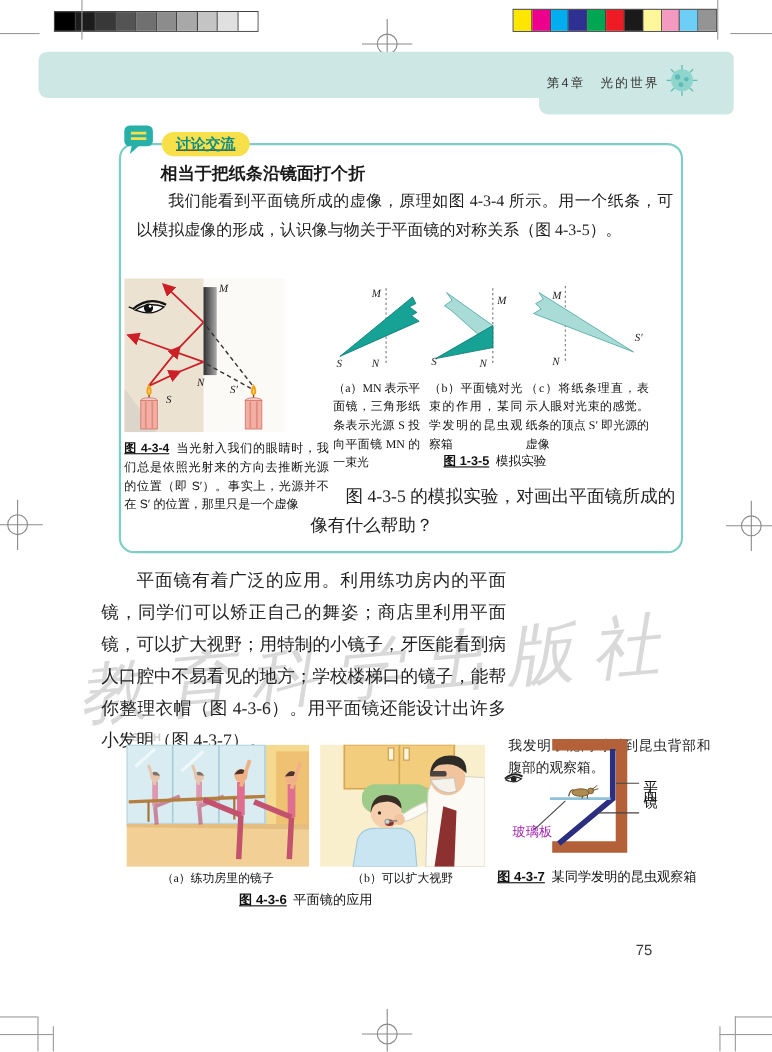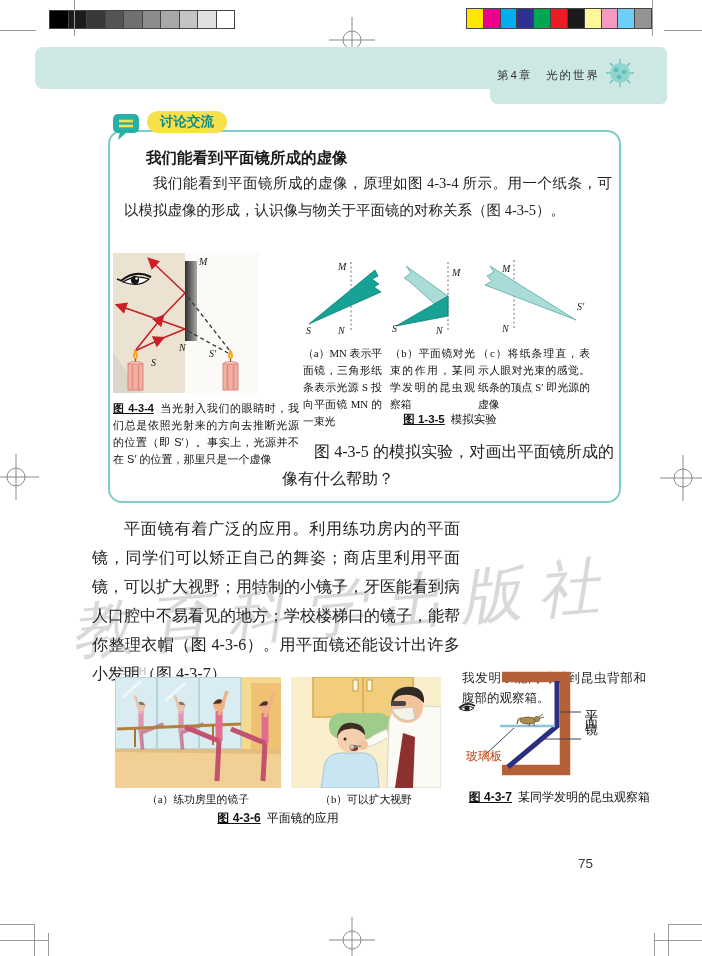--- a/index.html
+++ b/index.html
@@ -16,41 +16,41 @@
   
   .band{background:#cde8e4;}
   .chapter{font-size:11.5px;letter-spacing:2px;color:#333;}
   
   .wmark{font-family:"Liberation Serif","DejaVu Serif",serif;font-style:italic;
          color:#d9d9d9;font-size:62px;letter-spacing:16px;white-space:nowrap;
          transform:rotate(-5deg);}
   .wabbr{color:#cdcdcd;font-weight:bold;font-size:10px;letter-spacing:3px;}
   
   .discbox{border:2.5px solid #7fcec6;border-radius:14px;background:#fff;box-sizing:border-box;}
-  .tag{display:flex;align-items:flex-start;gap:4px;}
+  .tag{display:flex;align-items:flex-end;gap:4px;text-decoration:underline;}
   .tagpill{background:#f8e04b;border-radius:12px;padding:2px 13px;
            font-weight:bold;font-size:13.5px;color:#0d8c85;}
   .disctitle{font-weight:bold;font-size:15.5px;color:#1a1a1a;}
   .kai{font-family:"Liberation Serif","DejaVu Serif",serif;}
   .intro{font-size:14.5px;line-height:26.5px;text-indent:2em;text-align:justify;}
   .question{font-size:16px;line-height:27px;text-indent:2em;text-align:justify;}
   .bodypara{font-size:16px;line-height:29px;text-indent:2em;text-align:justify;}
   .note{font-size:12.5px;line-height:20px;text-align:justify;margin-top:44px;}
   
   .cap{font-size:11px;line-height:17px;text-align:justify;color:#111;}
   .subcap{font-family:"Liberation Serif","DejaVu Serif",serif;font-size:10.8px;
           line-height:17px;text-align:justify;color:#111;}
   .figcap{font-size:11.5px;color:#111;}
   .figcap b,.cap b{margin-right:6px;text-decoration:underline;}
   .center{text-align:center;}
   .ptl{font-family:"Liberation Serif","DejaVu Serif",serif;font-style:italic;
        font-size:10px;fill:#1a1a1a;}
   .vlabel{writing-mode:vertical-rl;letter-spacing:6px;font-size:13px;
           font-family:"Liberation Serif","DejaVu Serif",serif;color:#111;}
-  .glabel{font-size:12px;font-family:"Liberation Serif","DejaVu Serif",serif;color:#c2410c;}
+  .glabel{font-size:12px;font-family:"Liberation Serif","DejaVu Serif",serif;color:#a21caf;}
   .pagenum{font-size:13.5px;color:#3a3a3a;}
 </style>
 </head>
 <body>
 
 <div class="abs calbar" style="left:49px;top:10px;width:186px;height:19px;">
     <div style="background: rgb(0, 0, 0);"></div>
     <div style="background: rgb(28, 28, 28);"></div>
     <div style="background: rgb(56, 56, 56);"></div>
     <div style="background: rgb(84, 84, 84);"></div>
@@ -137,21 +137,21 @@
 <div class="abs tag" style="left:111px;top:111px;">
   <svg width="32" height="31">
     <rect x="2" y="3" width="26" height="19" rx="5" fill="#27b0a8"></rect>
     <line x1="8" y1="10" x2="22" y2="10" stroke="#f8e04b" stroke-width="2.6"></line>
     <line x1="8" y1="15" x2="22" y2="15" stroke="#f8e04b" stroke-width="2.6"></line>
     <path d="M9,21 L7,29 L16,21 Z" fill="#27b0a8"></path>
   </svg>
   <div class="tagpill">讨论交流</div>
 </div>
 
-<div class="abs disctitle" style="left:146px;top:148px;">我们能看到平面镜所成的虚像</div>
+<div class="abs disctitle" style="left:146px;top:148px;">相当于把纸条沿镜面打个折</div>
 
 <div class="abs kai intro" style="left:124px;top:170px;width:488px;">我们能看到平面镜所成的虚像，原理如图 4-3-4 所示。用一个纸条，可以模拟虚像的形成，认识像与物关于平面镜的对称关系（图 4-3-5）。</div>
 
 <svg class="abs" style="left:113px;top:253px;" width="146" height="140" viewBox="0 0 146 140">
   <defs>
     <linearGradient id="mg" x1="0" y1="0" x2="1" y2="0">
       <stop offset="0" stop-color="#2e2e2e"></stop>
         <stop offset="1" stop-color="#ababab"></stop>
     </linearGradient>
     <marker id="arr" viewBox="0 0 10 10" refX="8" refY="5" markerWidth="7.5" markerHeight="7.5" orient="auto">
@@ -347,17 +347,17 @@
     <path d="M1,9 Q8,4 15,8 Q9,13 1,9 Z" fill="#fff" stroke="#222" stroke-width="1"></path>
     <circle cx="8" cy="8" r="2.6" fill="#222"></circle>
   </g>
   <line x1="108" y1="50" x2="129" y2="50" stroke="#444" stroke-width="1"></line>
   <line x1="91" y1="77" x2="129" y2="77" stroke="#444" stroke-width="1"></line>
   <line x1="62" y1="66" x2="34" y2="92" stroke="#444" stroke-width="1"></line>
 </svg>
 <div class="abs vlabel" style="left:582px;top:700px;">平面镜</div>
 <div class="abs glabel" style="left:466px;top:748px;">玻璃板</div>
 
-<div class="abs figcap" style="left:452px;top:787px;width:198px;font-size:12px;line-height:21px;text-align:right;">
+<div class="abs figcap" style="left:452px;top:787px;width:198px;font-size:12px;line-height:21px;">
   <b>图 4-3-7</b><span>某同学发明的昆虫观察箱</span>
 </div>
 
 <div class="abs pagenum" style="left:578px;top:856px;">75</div>
 
 </body></html>

